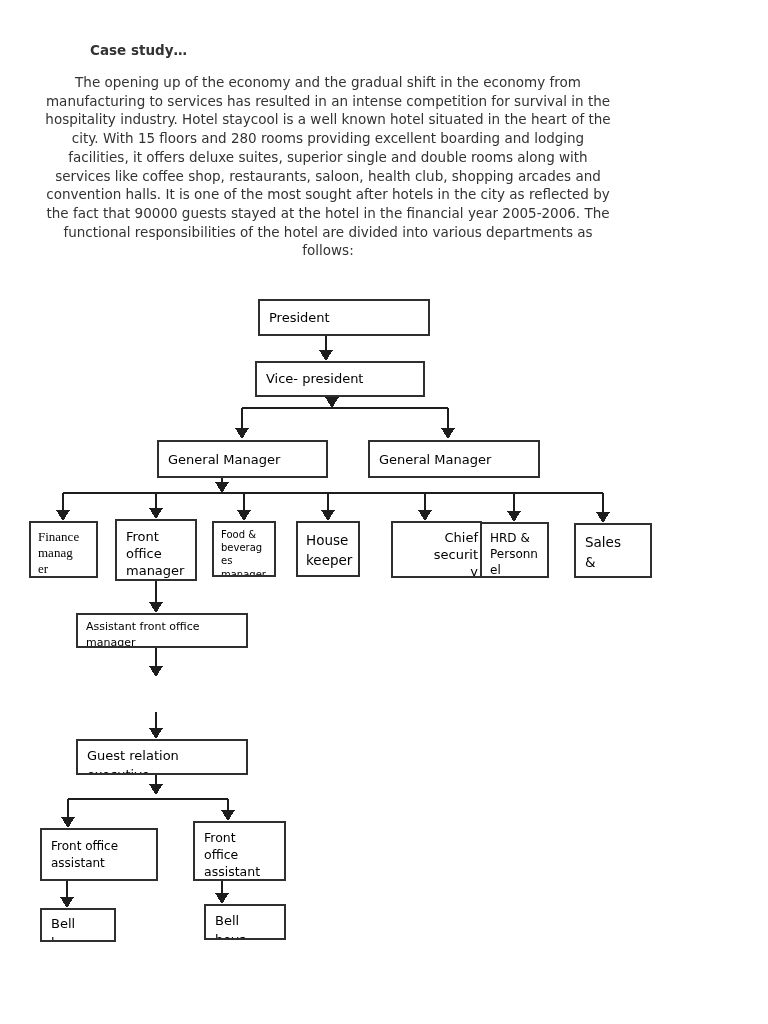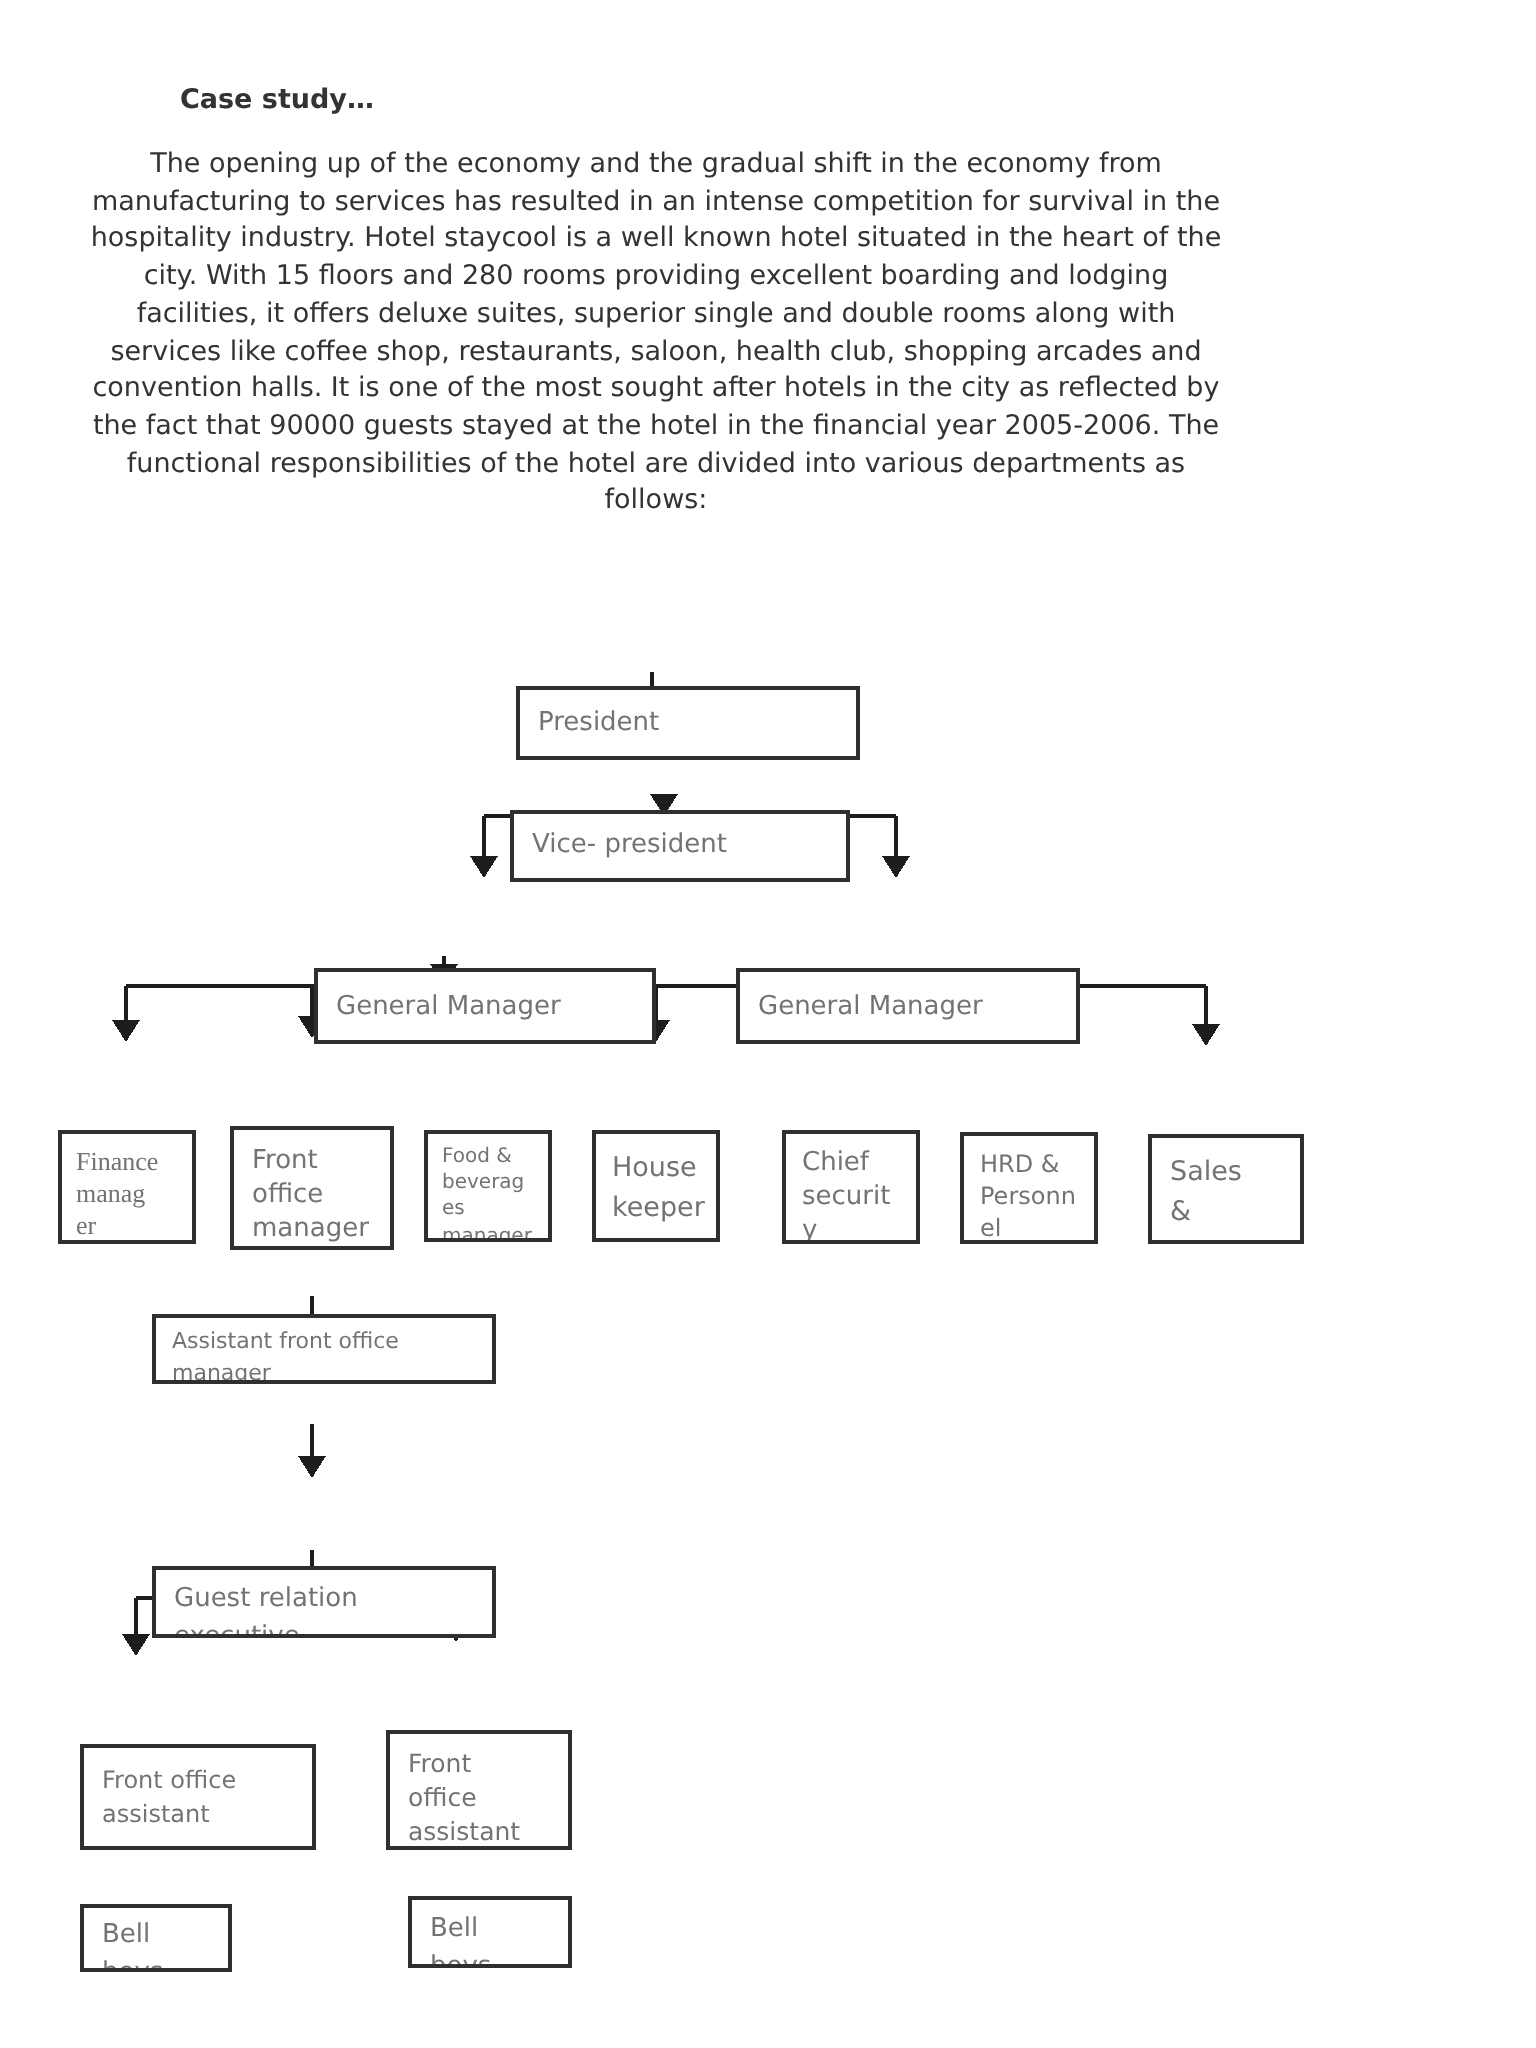--- a/index.html
+++ b/index.html
@@ -21,26 +21,25 @@
   }
   .connectors{
     position:absolute;left:0;top:0;width:768px;height:1024px;
     pointer-events:none;
   }
   .node{
     position:absolute;
     box-sizing:border-box;
     border:2px solid #2f2f2f;
     background:#ffffff;
-    color:#737373;
+    color:#000000;
     font-size:13px;line-height:16px;
     padding:8px 6px 0 9px;
     white-space:pre-line;
     overflow:hidden;
-    margin-top:44px;
   }
 </style>
 </head>
 <body>
 
 <div class="page">
 
   <div class="doc-title">Case study…</div>
 
   <div class="doc-paragraph">The opening up of the economy and the gradual shift in the economy from
@@ -135,21 +134,21 @@
 manager</div>
 
   <div class="node" style="left:212px;top:521px;width:64px;height:56px;font-size:10px;line-height:13.2px;padding:5px 2px 0 7px;">Food &amp;
 beverag
 es
 manager</div>
 
   <div class="node" style="left:296px;top:521px;width:64px;height:56px;font-size:13.5px;line-height:20px;padding:7px 2px 0 8px;">House
 keeper</div>
 
-  <div class="node" style="left:391px;top:521px;width:69px;height:57px;line-height:17px;padding:6px 2px 0 8px;">Chief
+  <div class="node" style="left:391px;top:521px;width:91px;height:57px;line-height:17px;padding:6px 2px 0 8px;text-align:right;">Chief
 securit
 y</div>
 
   <div class="node" style="left:480px;top:522px;width:69px;height:56px;font-size:12px;padding:6px 2px 0 8px;">HRD &amp;
 Personn
 el</div>
 
   <div class="node" style="left:574px;top:523px;width:78px;height:55px;font-size:13.5px;line-height:20px;padding:7px 18px 0 9px;">Sales &amp;
 PR</div>
 

